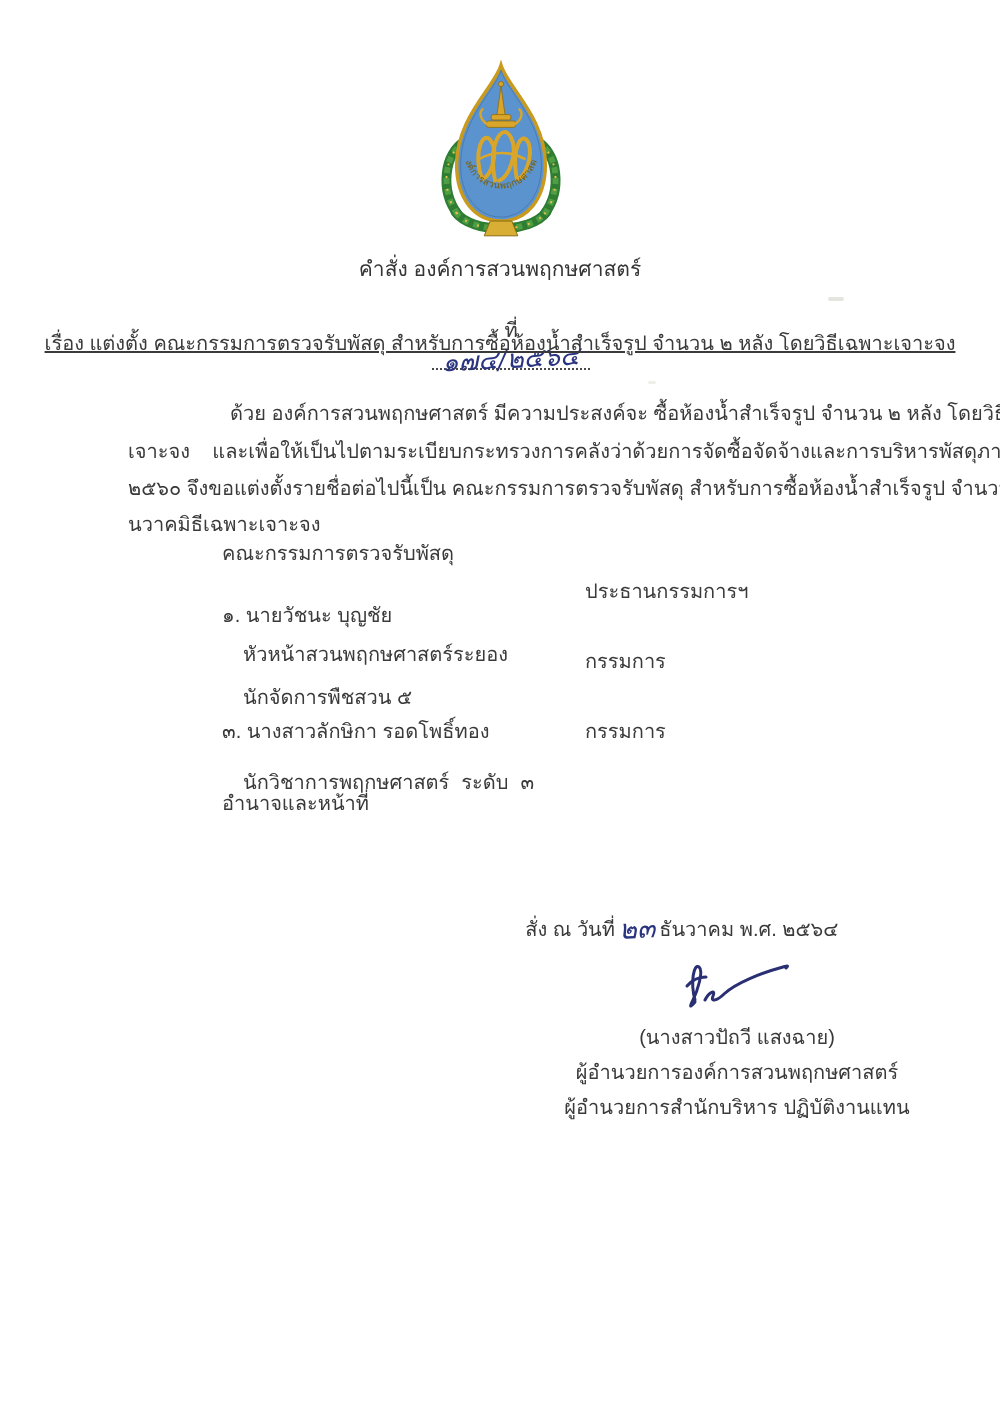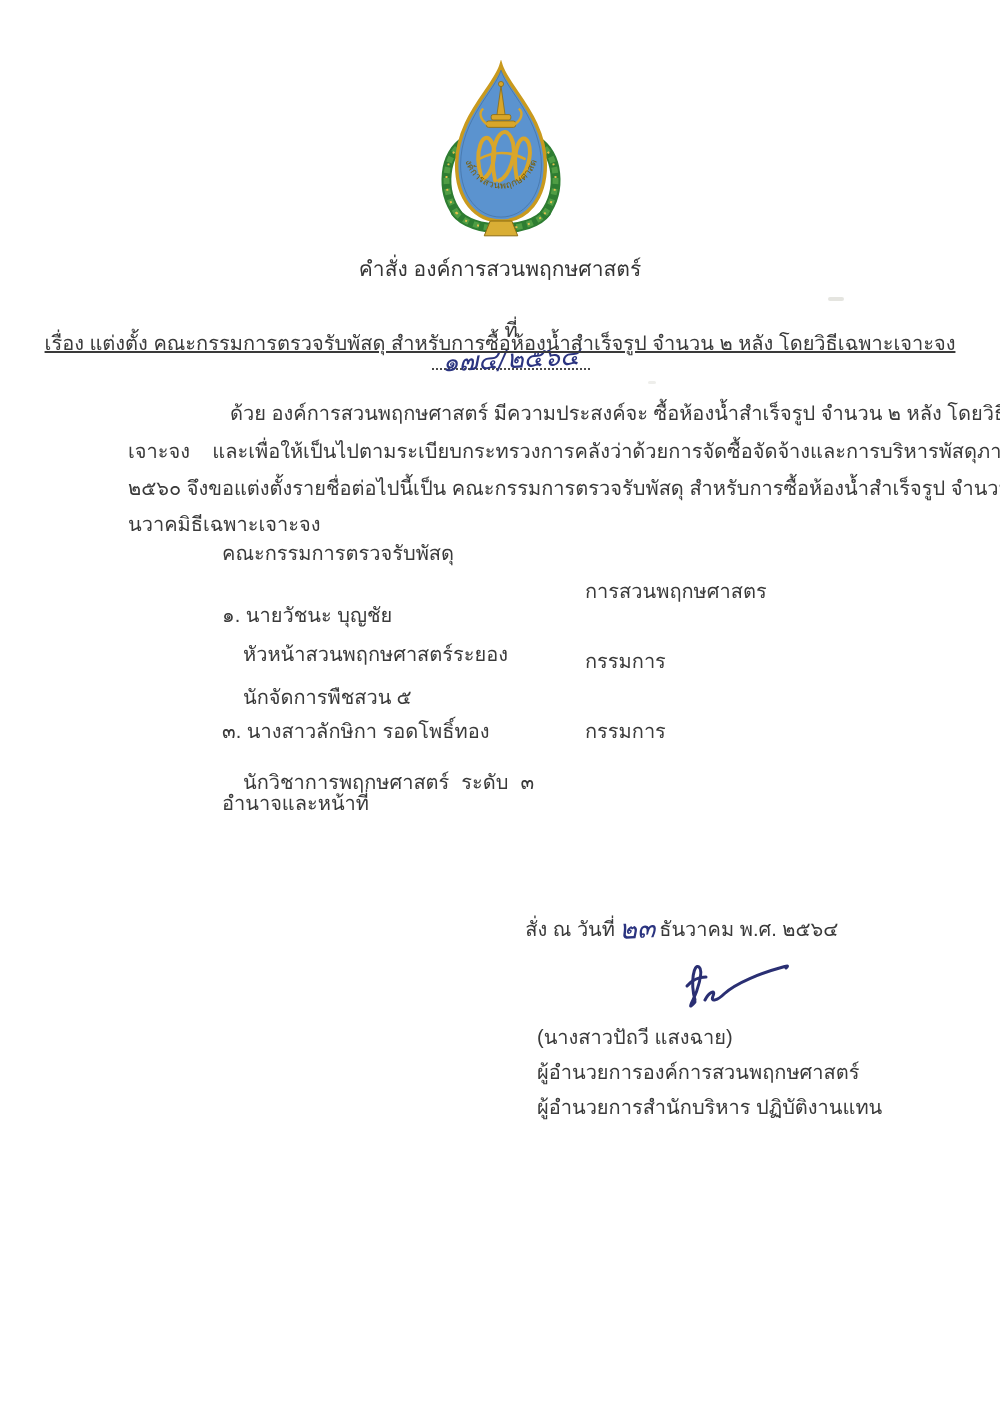--- a/index.html
+++ b/index.html
@@ -27,21 +27,21 @@
   }
   .hand{
     font-family:"DejaVu Serif",serif;
     font-style:italic;
     color:#2b3480;
     display:inline-block;
     transform:rotate(-3deg);
   }
   .hand-no{font-size:26px;position:relative;top:3px;}
   .hand-day{font-size:27px;position:relative;top:2px;padding:0 4px;}
-  .sig-block{position:absolute;width:400px;}
+  .sig-block{position:absolute;width:400px;text-align:center;}
   .sig-line{font-size:20px;line-height:1.75;color:#3a3a3a;}
   .artifact{
     position:absolute;border-radius:3px;background:#cfcfc6;opacity:.55;
   }
 </style>
 </head>
 <body>
 
 <div class="page">
 
@@ -98,25 +98,25 @@
   <div class="line centered" style="top:330px;text-decoration:underline;">เรื่อง แต่งตั้ง คณะกรรมการตรวจรับพัสดุ สำหรับการซื้อห้องน้ำสำเร็จรูป จำนวน ๒ หลัง โดยวิธีเฉพาะเจาะจง</div>
 
   <div class="line indent" style="left:128px;top:400px;">ด้วย องค์การสวนพฤกษศาสตร์ มีความประสงค์จะ ซื้อห้องน้ำสำเร็จรูป จำนวน ๒ หลัง โดยวิธีเฉพาะ</div>
   <div class="line" style="left:128px;top:438px;">เจาะจง    และเพื่อให้เป็นไปตามระเบียบกระทรวงการคลังว่าด้วยการจัดซื้อจัดจ้างและการบริหารพัสดุภาครัฐ  พ.ศ.</div>
   <div class="line" style="left:128px;top:475px;">๒๕๖๐ จึงขอแต่งตั้งรายชื่อต่อไปนี้เป็น คณะกรรมการตรวจรับพัสดุ สำหรับการซื้อห้องน้ำสำเร็จรูป จำนวน ๒ หลัง</div>
   <div class="line" style="left:128px;top:511px;">นวาคมิธีเฉพาะเจาะจง</div>
 
   <div class="line" style="left:222px;top:540px;">คณะกรรมการตรวจรับพัสดุ</div>
 
   <div class="line" style="left:222px;top:602px;">๑. นายวัชนะ บุญชัย</div>
-  <div class="line" style="left:585px;top:578px;">การสวนพฤกษศาสตร</div>
+  <div class="line" style="left:585px;top:578px;">ประธานกรรมการฯ</div>
   <div class="line" style="left:243px;top:613px;margin-top:28px;">หัวหน้าสวนพฤกษศาสตร์ระยอง</div>
 
   <div class="line" style="left:585px;top:648px;">กรรมการ</div>
-  <div class="line" style="left:243px;top:684px;font-family:Liberation Serif, serif;">นักจัดการพืชสวน ๕</div>
+  <div class="line" style="left:243px;top:684px;">นักจัดการพืชสวน ๕</div>
 
   <div class="line" style="left:222px;top:718px;">๓. นางสาวลักษิกา รอดโพธิ์ทอง</div>
   <div class="line" style="left:585px;top:718px;">กรรมการ</div>
   <div class="line" style="left:243px;top:771px;font-family:Liberation Mono, monospace;">นักวิชาการพฤกษศาสตร์ ระดับ ๓</div>
 
   <div class="line" style="left:222px;top:790px;">อำนาจและหน้าที่</div>
 
   <div class="line" style="left:503px;top:883px;">
     <span>สั่ง ณ วันที่</span><span class="hand hand-day">๒๓</span><span>ธันวาคม พ.ศ. ๒๕๖๔</span>
   </div>

